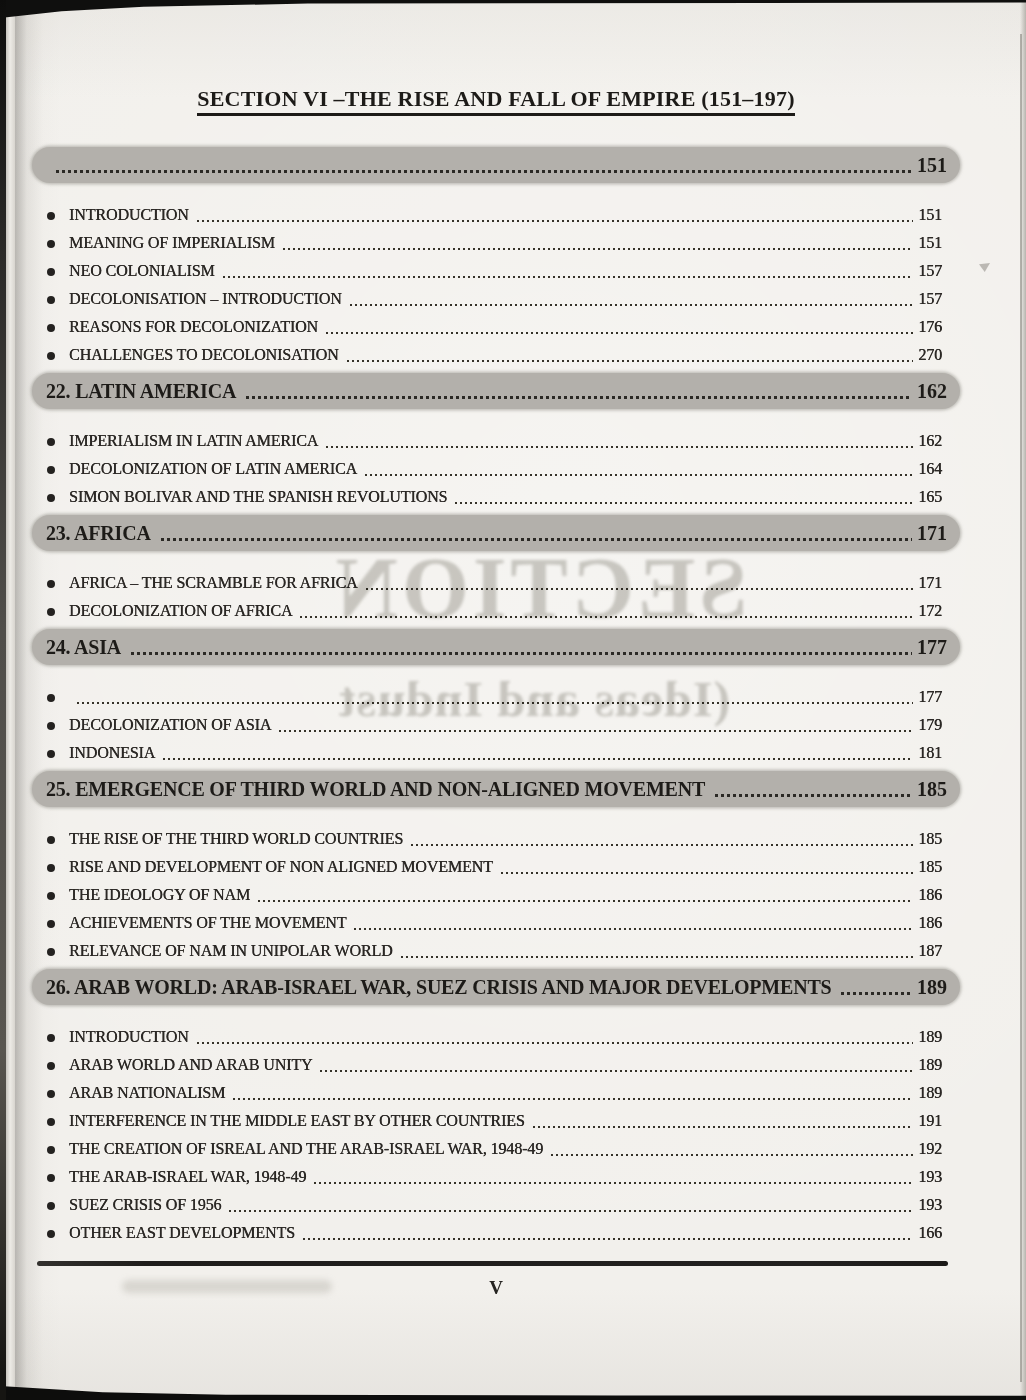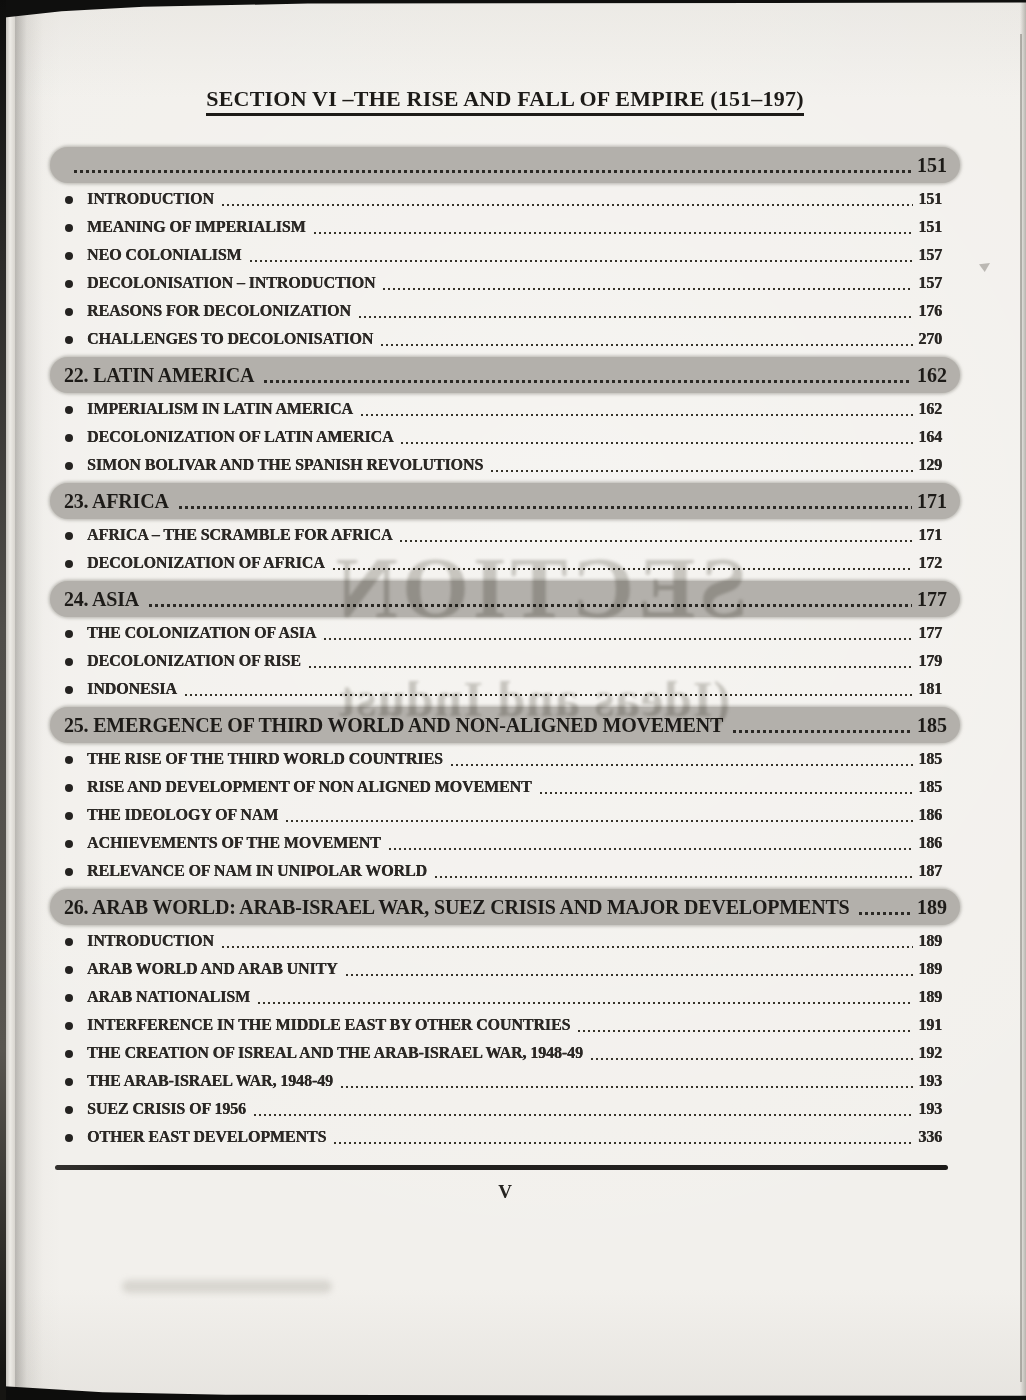--- a/index.html
+++ b/index.html
@@ -69,21 +69,21 @@
     transform: scaleX(-1);
     font-weight:bold; white-space:nowrap;
     color: rgba(126,121,112,0.36);
     filter: blur(1.6px);
     mix-blend-mode: multiply;
   }
   .ghost-section { left:332px; top:538px; font-size:86px; letter-spacing:4px; }
   .ghost-ideas   { left:338px; top:670px; font-size:50px; letter-spacing:1px; }
 
   
-  .content { position:absolute; left:50px; right:66px; top:0; z-index:5; color:#24221f; }
+  .content { position:absolute; left:32px; right:66px; top:0; z-index:5; color:#24221f; }
 
   .page-header { text-align:center; padding-top:86px; height:121px; }
   .page-header .hdr {
     display:inline-block;
     font-size:22px; font-weight:bold; letter-spacing:0.2px; color:#1d1b18;
     border-bottom:3px solid #1d1b18; padding-bottom:1px; white-space:nowrap;
   }
 
   #toc { padding-top:22px; }
   .toc-section { margin-top:4px; }
@@ -107,21 +107,21 @@
     height:5px; margin:0 5px 9px 9px;
     background-image: radial-gradient(circle at 2.5px 2.5px, #2b2925 1.5px, rgba(0,0,0,0) 1.9px);
     background-size:6px 5px;
   }
   .item-leader {
     height:4px; margin:0 5px 6px 7px;
     background-image: radial-gradient(circle at 2px 2px, #353229 1.15px, rgba(0,0,0,0) 1.55px);
     background-size:5px 4px;
   }
 
-  .items { padding-top:2px;font-weight:bold; }
+  .items { padding-top:18px; }
   .item { display:flex; height:28px; padding:0 18px 0 15px; }
   .bullet {
     flex:0 0 auto; width:8px; height:8px; border-radius:50%;
     background:#242220; align-self:center; margin-right:14px; margin-top:1px;
   }
   .item-label, .item-page {
     font-size:16px; line-height:28px; white-space:nowrap;
     color:#2b2825; letter-spacing:-0.1px;
     text-shadow: 0.35px 0 0 currentColor; 
   }
@@ -230,21 +230,21 @@
     <span class="bullet"></span>
     <span class="item-label">DECOLONIZATION OF LATIN AMERICA</span>
     <span class="leader item-leader"></span>
     <span class="item-page">164</span>
   </div>
 
   <div class="item">
     <span class="bullet"></span>
     <span class="item-label">SIMON BOLIVAR AND THE SPANISH REVOLUTIONS</span>
     <span class="leader item-leader"></span>
-    <span class="item-page">129</span>
+    <span class="item-page">165</span>
   </div>
 </div>
   </section>
 
   <section class="toc-section">
     <div class="pill">
       <span class="pill-title">23. AFRICA</span>
       <span class="leader pill-leader"></span>
       <span class="pill-page">171</span>
     </div>
@@ -267,28 +267,27 @@
 
   <section class="toc-section">
     <div class="pill">
       <span class="pill-title">24. ASIA</span>
       <span class="leader pill-leader"></span>
       <span class="pill-page">177</span>
     </div>
     <div class="items">
   <div class="item">
     <span class="bullet"></span>
-    <span class="item-label">THE COLONIZATION OF ASIA</span>
     <span class="leader item-leader"></span>
     <span class="item-page">177</span>
   </div>
 
   <div class="item">
     <span class="bullet"></span>
-    <span class="item-label">DECOLONIZATION OF RISE</span>
+    <span class="item-label">DECOLONIZATION OF ASIA</span>
     <span class="leader item-leader"></span>
     <span class="item-page">179</span>
   </div>
 
   <div class="item">
     <span class="bullet"></span>
     <span class="item-label">INDONESIA</span>
     <span class="leader item-leader"></span>
     <span class="item-page">181</span>
   </div>
@@ -392,21 +391,21 @@
     <span class="bullet"></span>
     <span class="item-label">SUEZ CRISIS OF 1956</span>
     <span class="leader item-leader"></span>
     <span class="item-page">193</span>
   </div>
 
   <div class="item">
     <span class="bullet"></span>
     <span class="item-label">OTHER EAST DEVELOPMENTS</span>
     <span class="leader item-leader"></span>
-    <span class="item-page">336</span>
+    <span class="item-page">166</span>
   </div>
 </div>
   </section>
 </div>
 
     <div class="footer-rule"></div>
     <div class="page-number">V</div>
 
   </div>
 </div>

